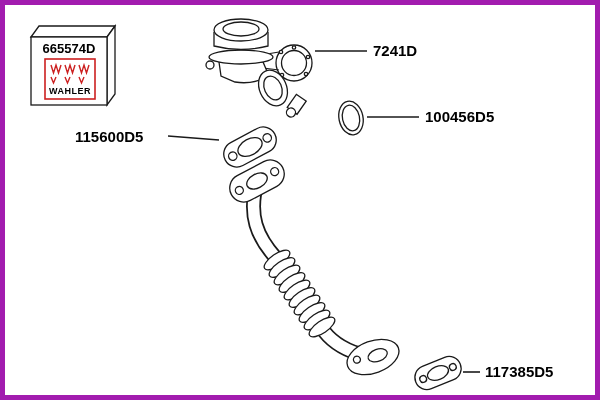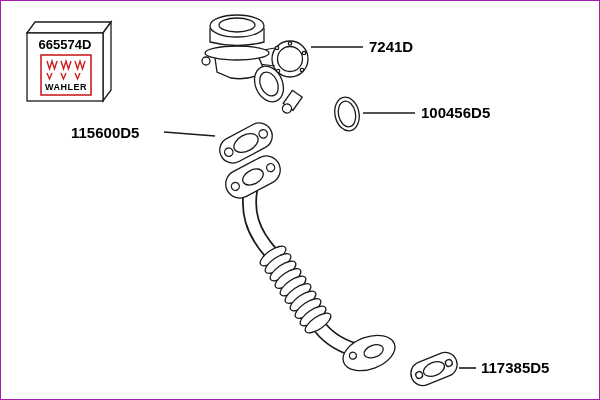--- a/index.html
+++ b/index.html
@@ -6,21 +6,21 @@
     margin: 0;
     padding: 0;
     background: #ffffff;
   }
   .canvas {
     position: relative;
     width: 600px;
     height: 400px;
     box-sizing: border-box;
     background: #ffffff;
-    border: 1px solid #a21caf;
+    border: 5px solid #a21caf;
     overflow: hidden;
   }
   svg {
     display: block;
   }
   svg text {
     font-family: "Liberation Sans", sans-serif;
     font-weight: bold;
     fill: #000000;
   }

